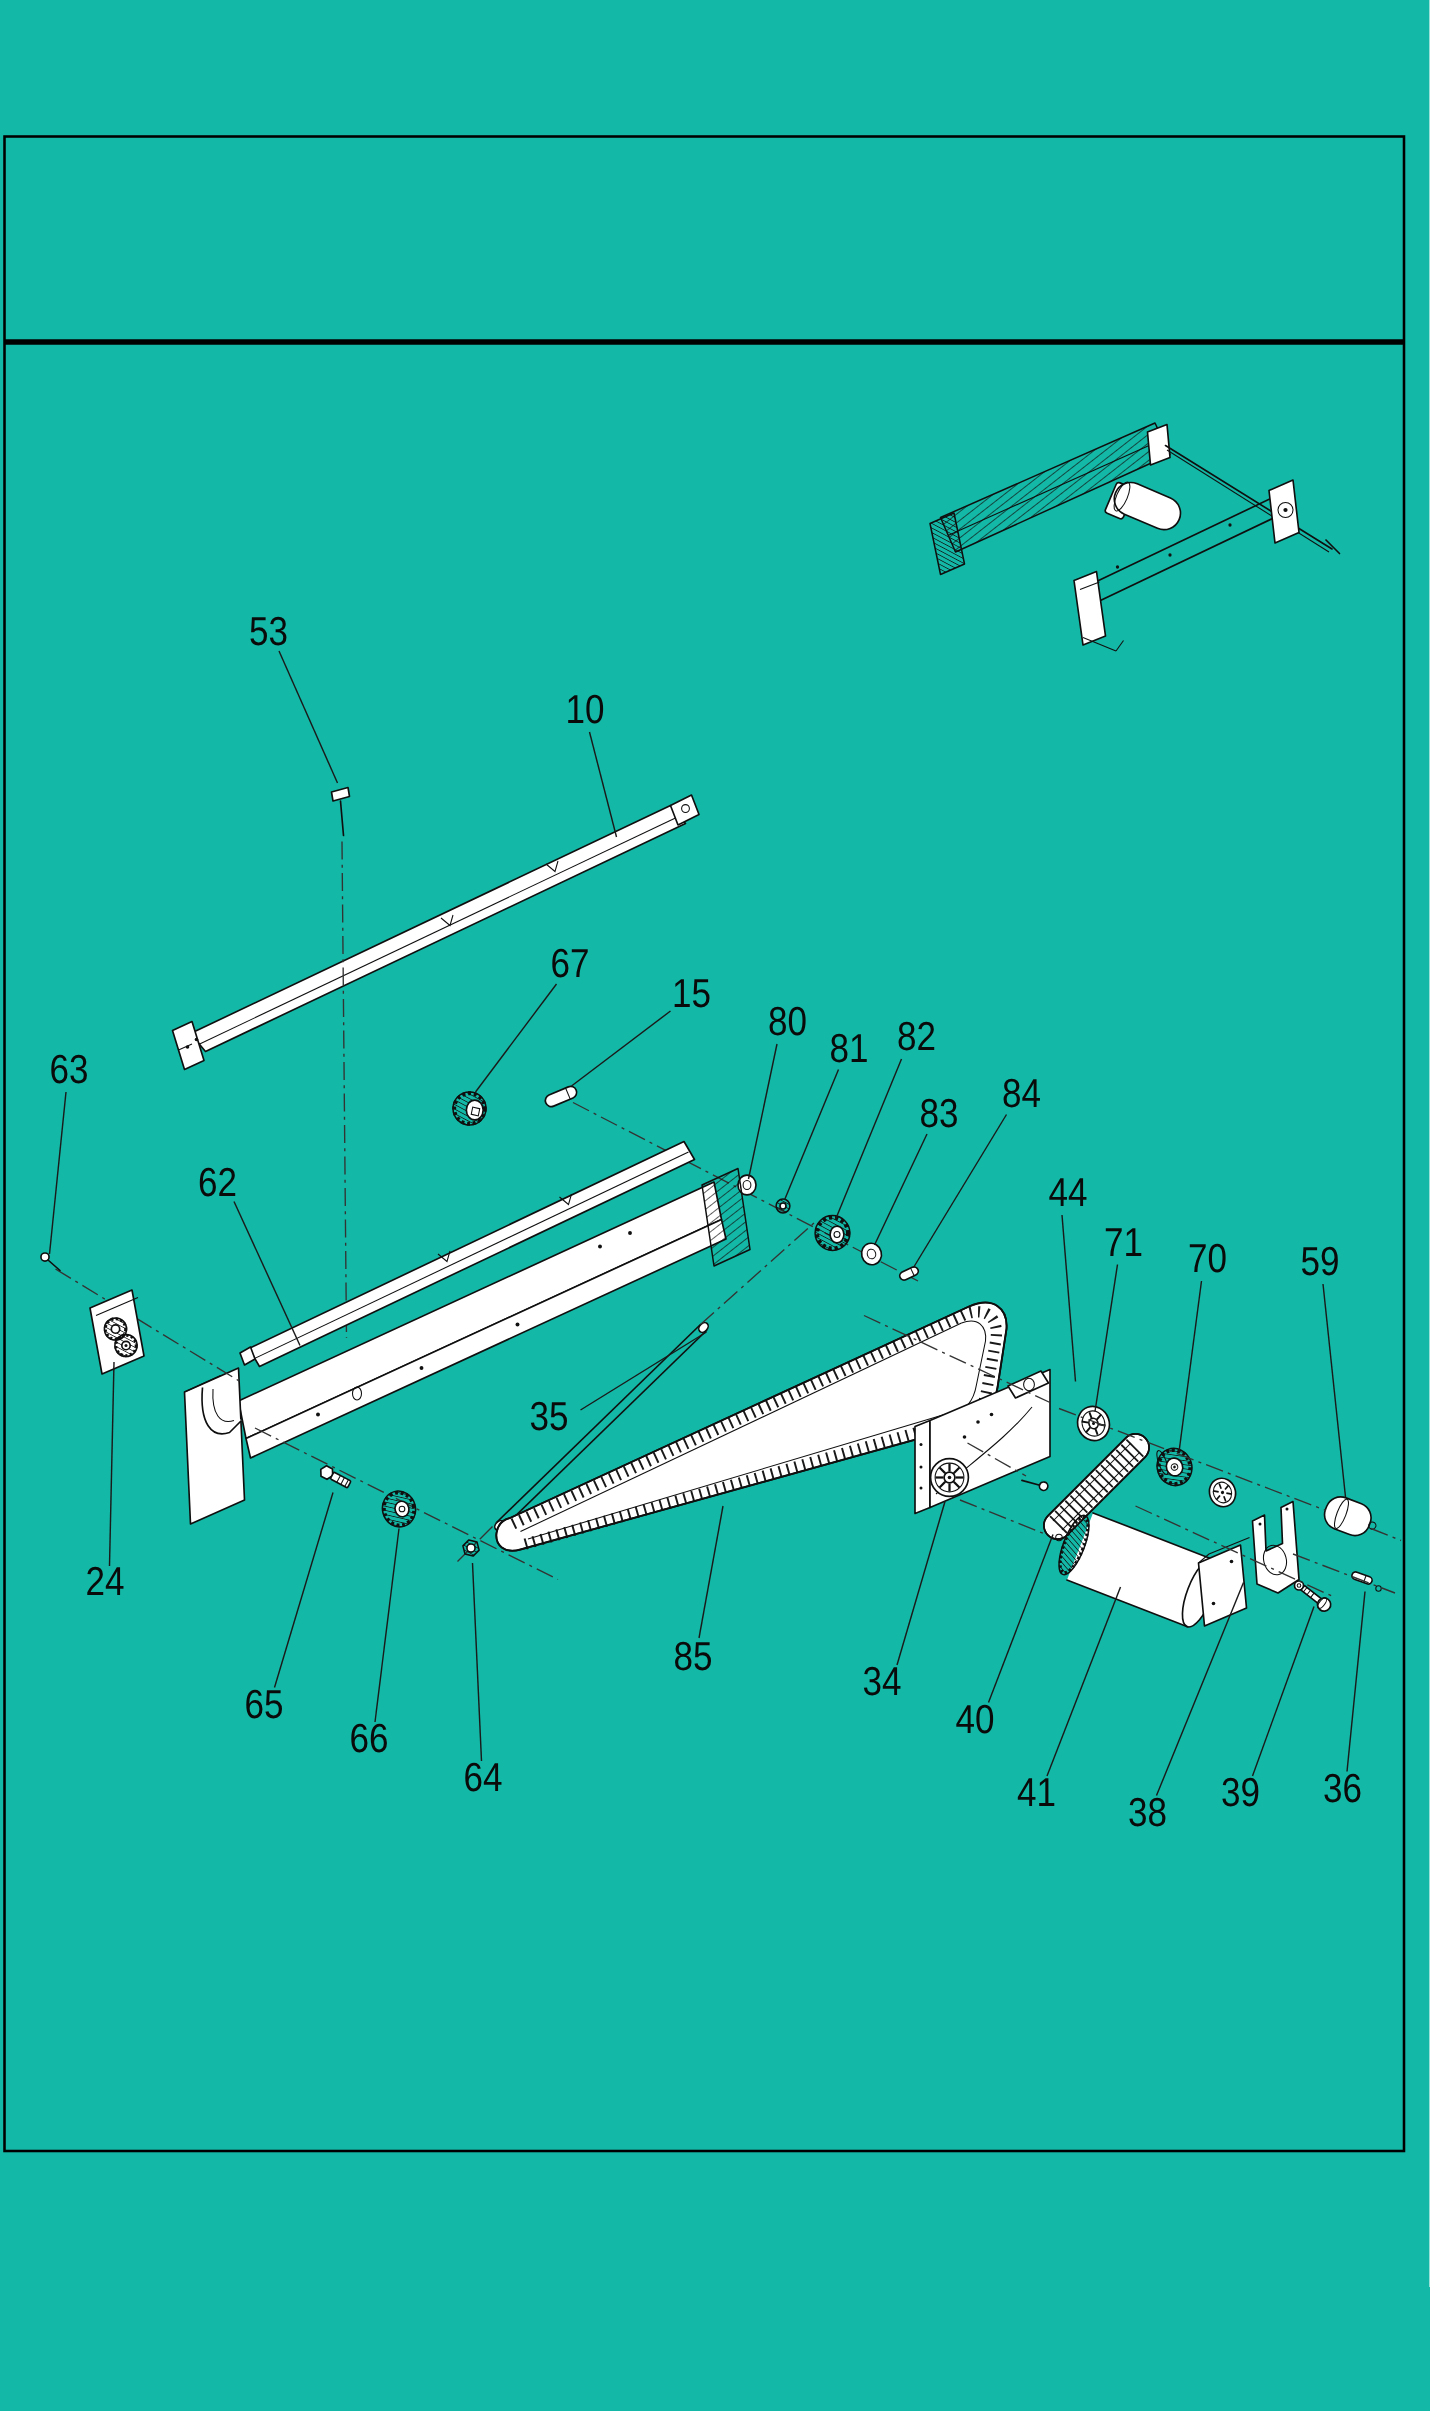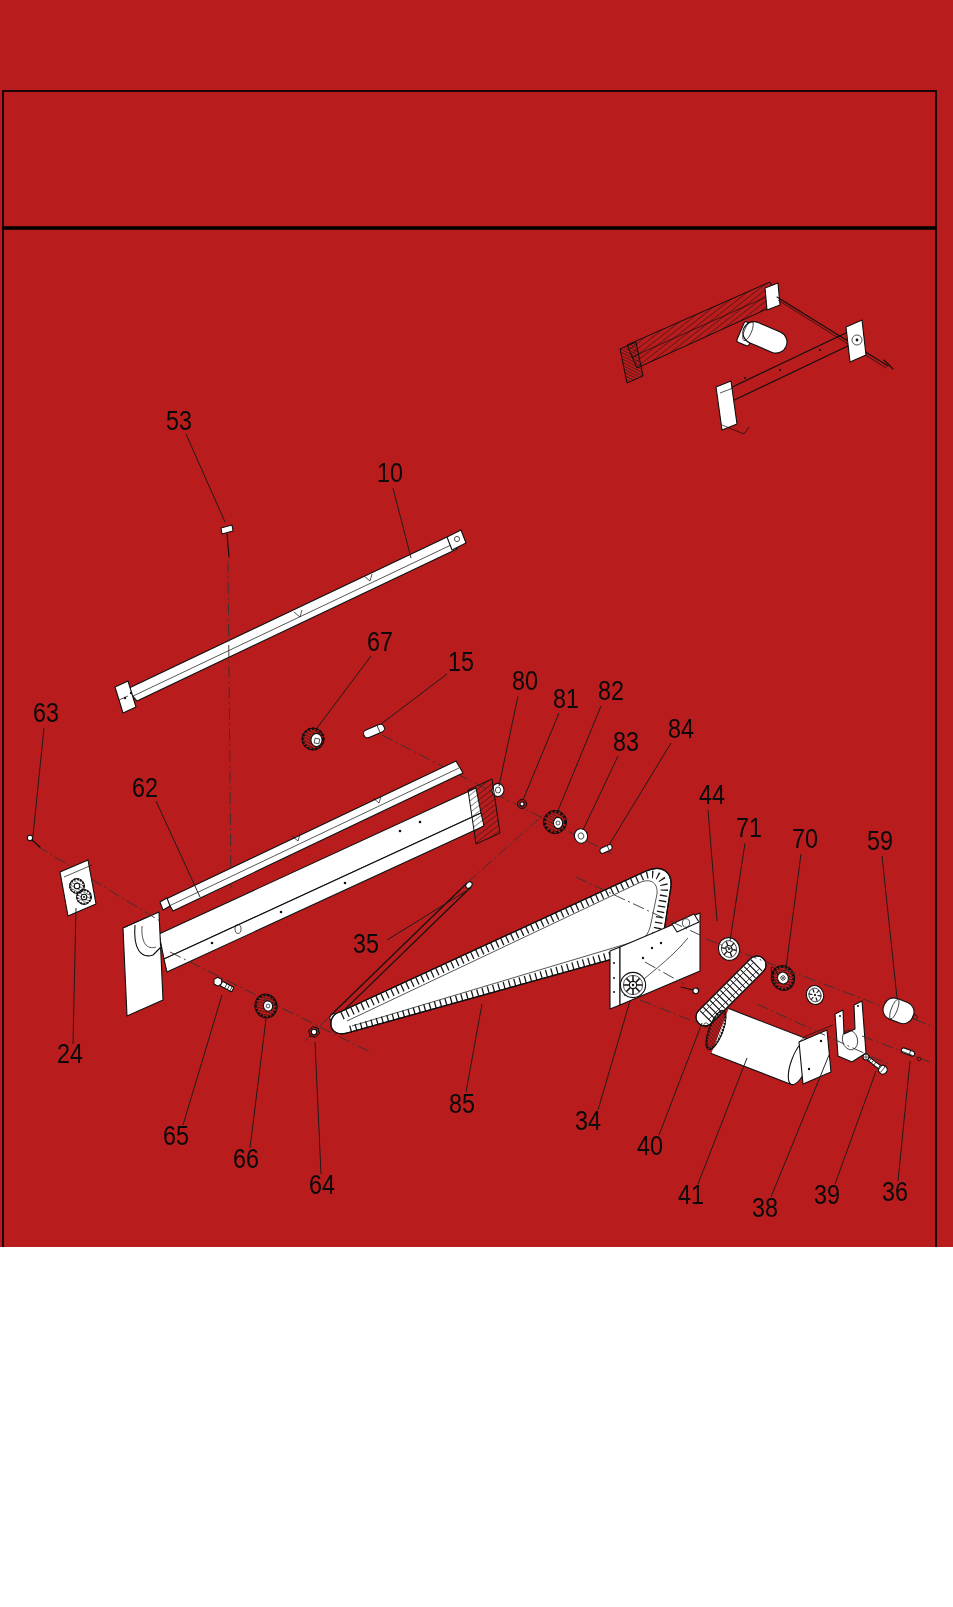--- a/index.html
+++ b/index.html
@@ -1,16 +1,16 @@
 <!DOCTYPE html>
 <html><head>
 <meta charset="utf-8">
 <style>
   html,body{margin:0;padding:0;background:#ffffff;}
-  .page{position:relative;width:953px;height:1247px;background:#b91c1c;overflow:hidden;
+  .page{position:relative;width:953px;height:1607px;background:#14b8a6;overflow:hidden;
         font-family:"Liberation Sans",sans-serif;}
   svg{position:absolute;left:0;top:0;}
   .ln{stroke:#0f0f0f;stroke-width:1.1;fill:none;stroke-linecap:round;stroke-linejoin:round;}
   .tn{stroke:#0f0f0f;stroke-width:.7;fill:none;}
   .fw{fill:#ffffff;stroke:#0f0f0f;stroke-width:1.1;stroke-linejoin:round;}
   .fh{fill:url(#ph);stroke:#0f0f0f;stroke-width:1;stroke-linejoin:round;}
   .fd{fill:url(#pd);stroke:#0f0f0f;stroke-width:1;stroke-linejoin:round;}
   .cl{stroke:#333;stroke-width:.9;fill:none;stroke-dasharray:12 3.5 2 3.5;}
   .ldr{stroke:#1a1a1a;stroke-width:.95;fill:none;}
   .dot{fill:#111;stroke:none;}

